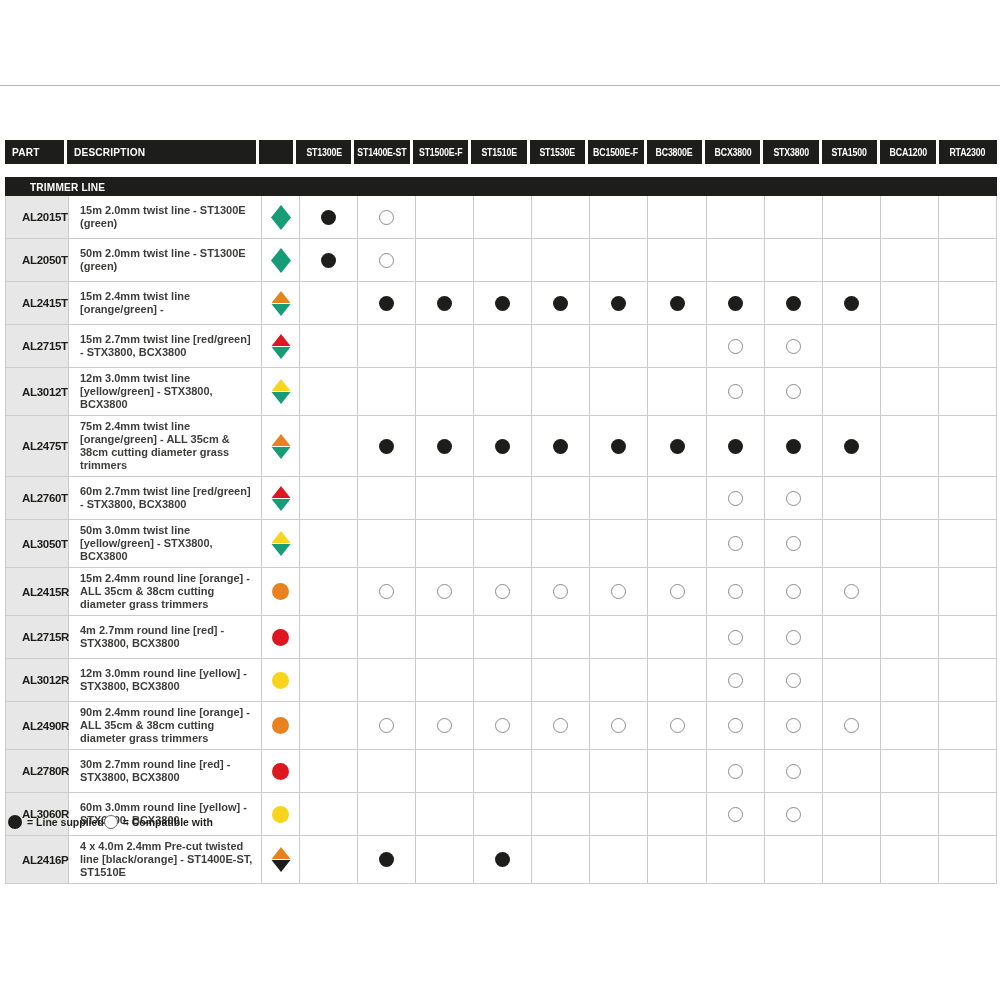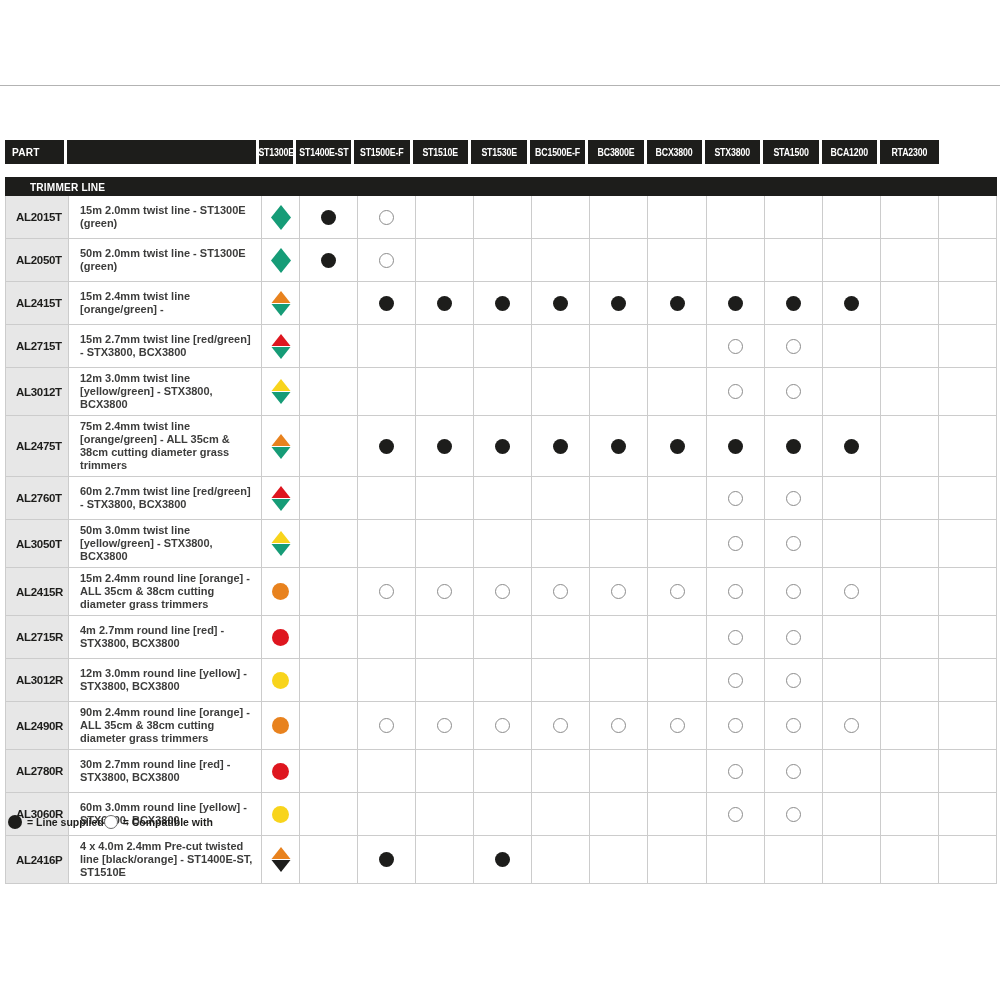--- a/index.html
+++ b/index.html
@@ -8,21 +8,21 @@
   .sheet{position:absolute;top:140px;left:5px;width:992px;}
   .hdr-grid{display:grid;grid-template-columns:62px 192px 37px repeat(12,1fr);height:24px;}
   .hdr-cell{background:#1d1d1b;color:#ffffff;font-weight:bold;font-size:10px;display:flex;align-items:center;justify-content:center;border-right:3px solid #ffffff;overflow:hidden;white-space:nowrap;text-align:right;}
   .hdr-cell:last-child{border-right:none;}
   .hdr-cell.left{justify-content:flex-start;padding-left:7px;}
   .cond{display:inline-block;transform:scaleX(0.88);transform-origin:center;letter-spacing:-0.2px;}
   .cond-l{display:inline-block;transform:scaleX(0.92);transform-origin:left;letter-spacing:0.2px;font-size:11px;}
   .section-bar{margin-top:13px;height:19px;background:#1d1d1b;color:#ffffff;font-weight:bold;font-size:11px;display:flex;align-items:center;padding-left:25px;box-sizing:border-box;}
   .body-grid{display:grid;grid-template-columns:62px 192px 37px repeat(12,1fr);gap:1px;background:#cccccc;border:1px solid #cccccc;border-top:none;}
   .cell{background:#ffffff;display:flex;align-items:center;min-height:34px;}
-  .cell.part{background:#e7e7e7;padding-left:10px;font-weight:bold;font-size:11.5px;color:#1d1d1b;letter-spacing:-0.3px;}
+  .cell.part{background:#e7e7e7;padding-left:16px;font-weight:bold;font-size:11.5px;color:#1d1d1b;letter-spacing:-0.3px;}
   .cell.desc{padding:4px 8px 4px 11px;font-weight:bold;font-size:11px;line-height:13px;color:#3d3d3c;}
   .cell.iconc,.cell.dotc{justify-content:center;}
   .dot{display:inline-block;border-radius:50%;}
   .dot.filled{width:15px;height:15px;background:#1d1d1b;}
   .dot.open{width:13px;height:13px;background:#ffffff;border:1.5px solid #8c8c8c;}
   .cicon{display:inline-block;width:17px;height:17px;border-radius:50%;}
   .dicon{display:block;}
   .legend{position:absolute;top:815px;left:8px;display:flex;align-items:center;font-size:10.5px;font-weight:bold;color:#1d1d1b;}
   .legend .item{display:flex;align-items:center;gap:5px;}
   .ldot-f{width:14px;height:14px;border-radius:50%;background:#1d1d1b;}
@@ -31,20 +31,23 @@
 </head>
 <body>
 
 <div class="top-divider"></div>
 
 <div class="sheet">
   <div class="hdr-grid">
     <div class="hdr-cell left">
         <span class="cond-l">PART</span>
       </div>
+    <div class="hdr-cell left">
+        <span class="cond-l">DESCRIPTION</span>
+      </div>
     <div class="hdr-cell"></div>
     <div class="hdr-cell">
         <span class="cond">ST1300E</span>
       </div>
     <div class="hdr-cell">
         <span class="cond">ST1400E-ST</span>
       </div>
     <div class="hdr-cell">
         <span class="cond">ST1500E-F</span>
       </div>

